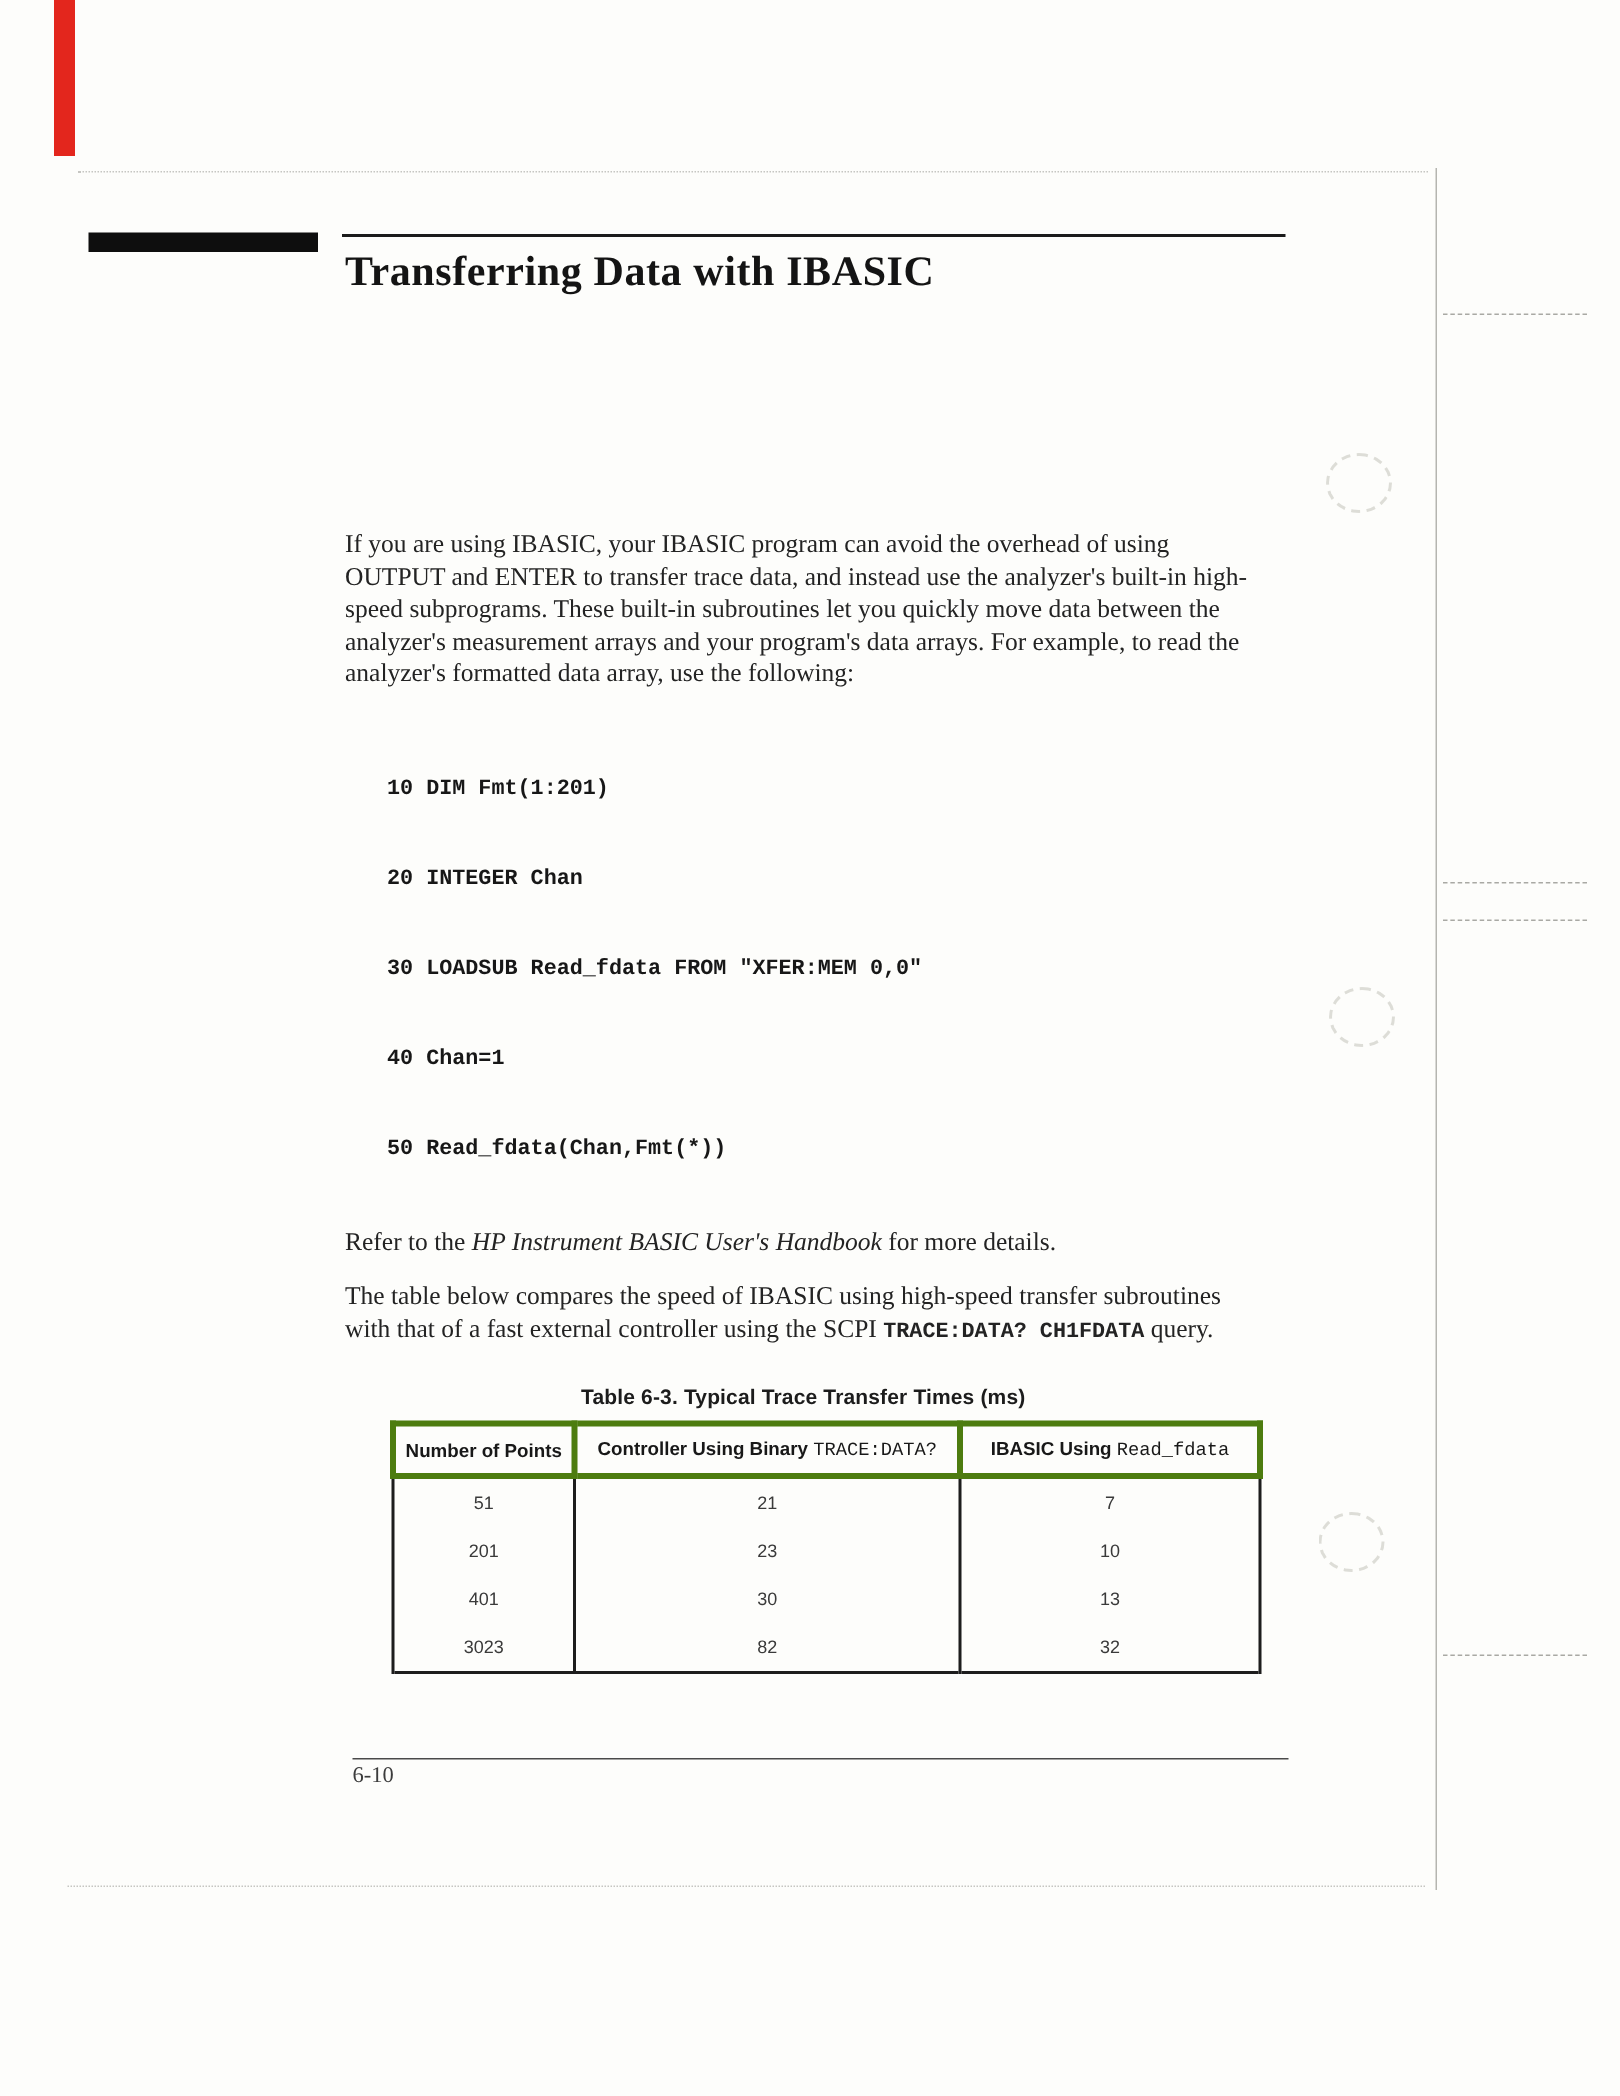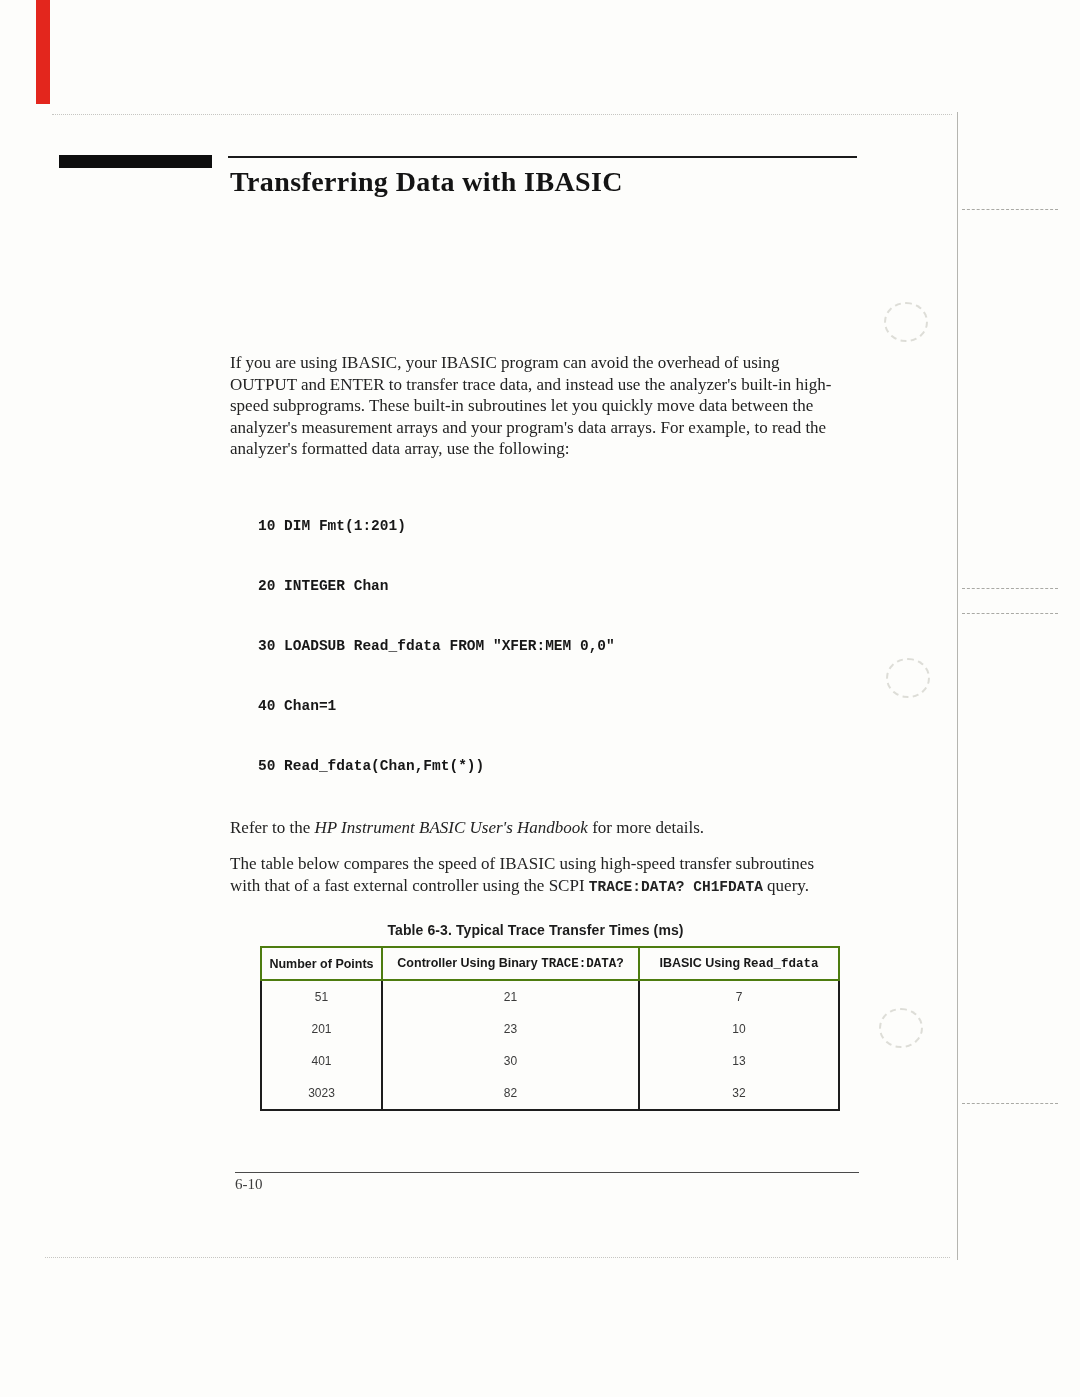--- a/index.html
+++ b/index.html
@@ -63,27 +63,27 @@
     margin-bottom:8px; letter-spacing:.1px;
   }
   table.transfer {
     width:578px; border-collapse:collapse; table-layout:fixed;
     border:2px solid #1d1d1d;
   }
   table.transfer col.c1 { width:121px; }
   table.transfer col.c2 { width:257px; }
   table.transfer col.c3 { width:200px; }
   table.transfer th {
-    border:2px solid #4d7c0f;
+    border:4px solid #4d7c0f;
     font-family:"Liberation Sans", sans-serif;
     font-size:12.5px; font-weight:bold; color:#181818;
     padding:8px 3px; text-align:center; vertical-align:middle;
   }
   table.transfer th .mono, table.transfer td .mono {
-    font-family:"Liberation Mono", monospace; font-size:12.5px; font-weight:bold;
+    font-family:"Liberation Mono", monospace; font-size:12.5px; font-weight:normal;
   }
   table.transfer td {
     border-left:2px solid #1d1d1d; border-right:2px solid #1d1d1d;
     font-family:"Liberation Sans", sans-serif;
     font-size:12px; color:#3a3a3a;
     text-align:center; padding:9px 3px;
   }
 
   
   .footer-rule { left:235px; top:1172px; width:624px; height:1px; background:#4a4a4a; }

